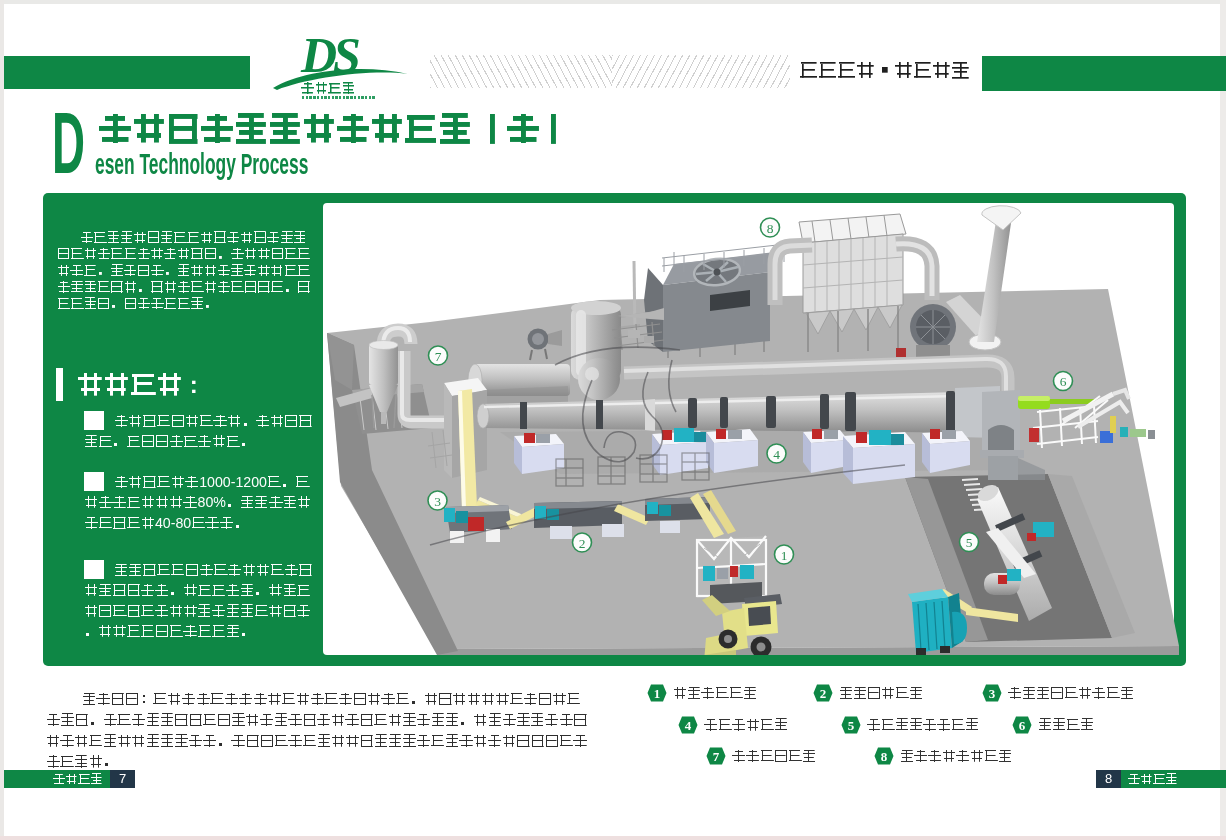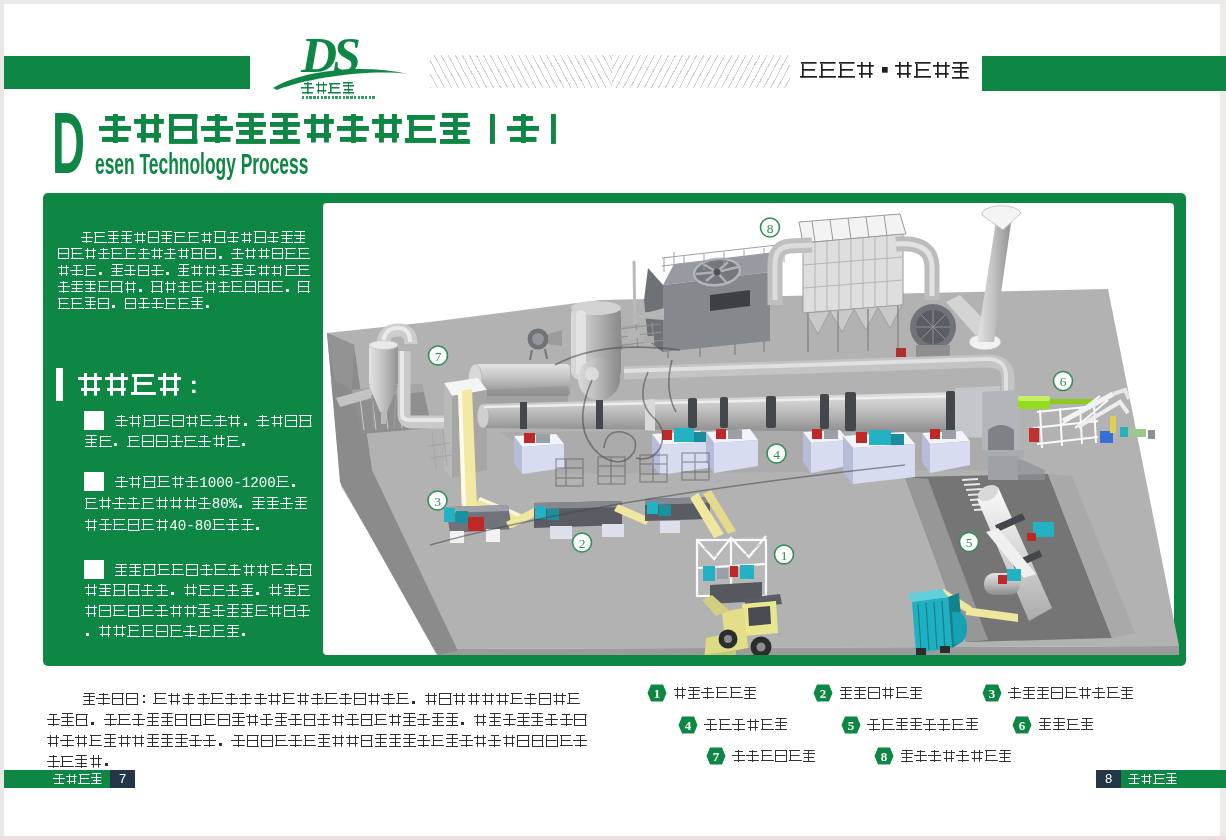--- a/index.html
+++ b/index.html
@@ -1,21 +1,21 @@
 <!DOCTYPE html>
 <html><head><meta charset="utf-8">
 <style>
 html,body{margin:0;padding:0;}
 body{width:1226px;height:840px;position:relative;overflow:hidden;background:#fff;
  font-family:"Liberation Sans",sans-serif;}
 .abs{position:absolute;}
 
 .k{display:inline-block;width:1em;height:1em;vertical-align:-0.14em;background-repeat:no-repeat;}
 i{font-style:normal;}
-.lt{font-style:normal;font-family:Liberation Mono, monospace;}
+.lt{font-style:normal;}
 .k1{background:
  linear-gradient(var(--c),var(--c)) 50% 10%/82% var(--t) no-repeat,
  linear-gradient(var(--c),var(--c)) 50% 48%/68% var(--t) no-repeat,
  linear-gradient(var(--c),var(--c)) 50% 90%/92% var(--t) no-repeat,
  linear-gradient(var(--c),var(--c)) 16% 55%/var(--t) 72% no-repeat;}
 .k2{background:
  linear-gradient(var(--c),var(--c)) 50% 8%/84% var(--t) no-repeat,
  linear-gradient(var(--c),var(--c)) 50% 92%/84% var(--t) no-repeat,
  linear-gradient(var(--c),var(--c)) 9% 50%/var(--t) 86% no-repeat,
  linear-gradient(var(--c),var(--c)) 91% 50%/var(--t) 86% no-repeat,

